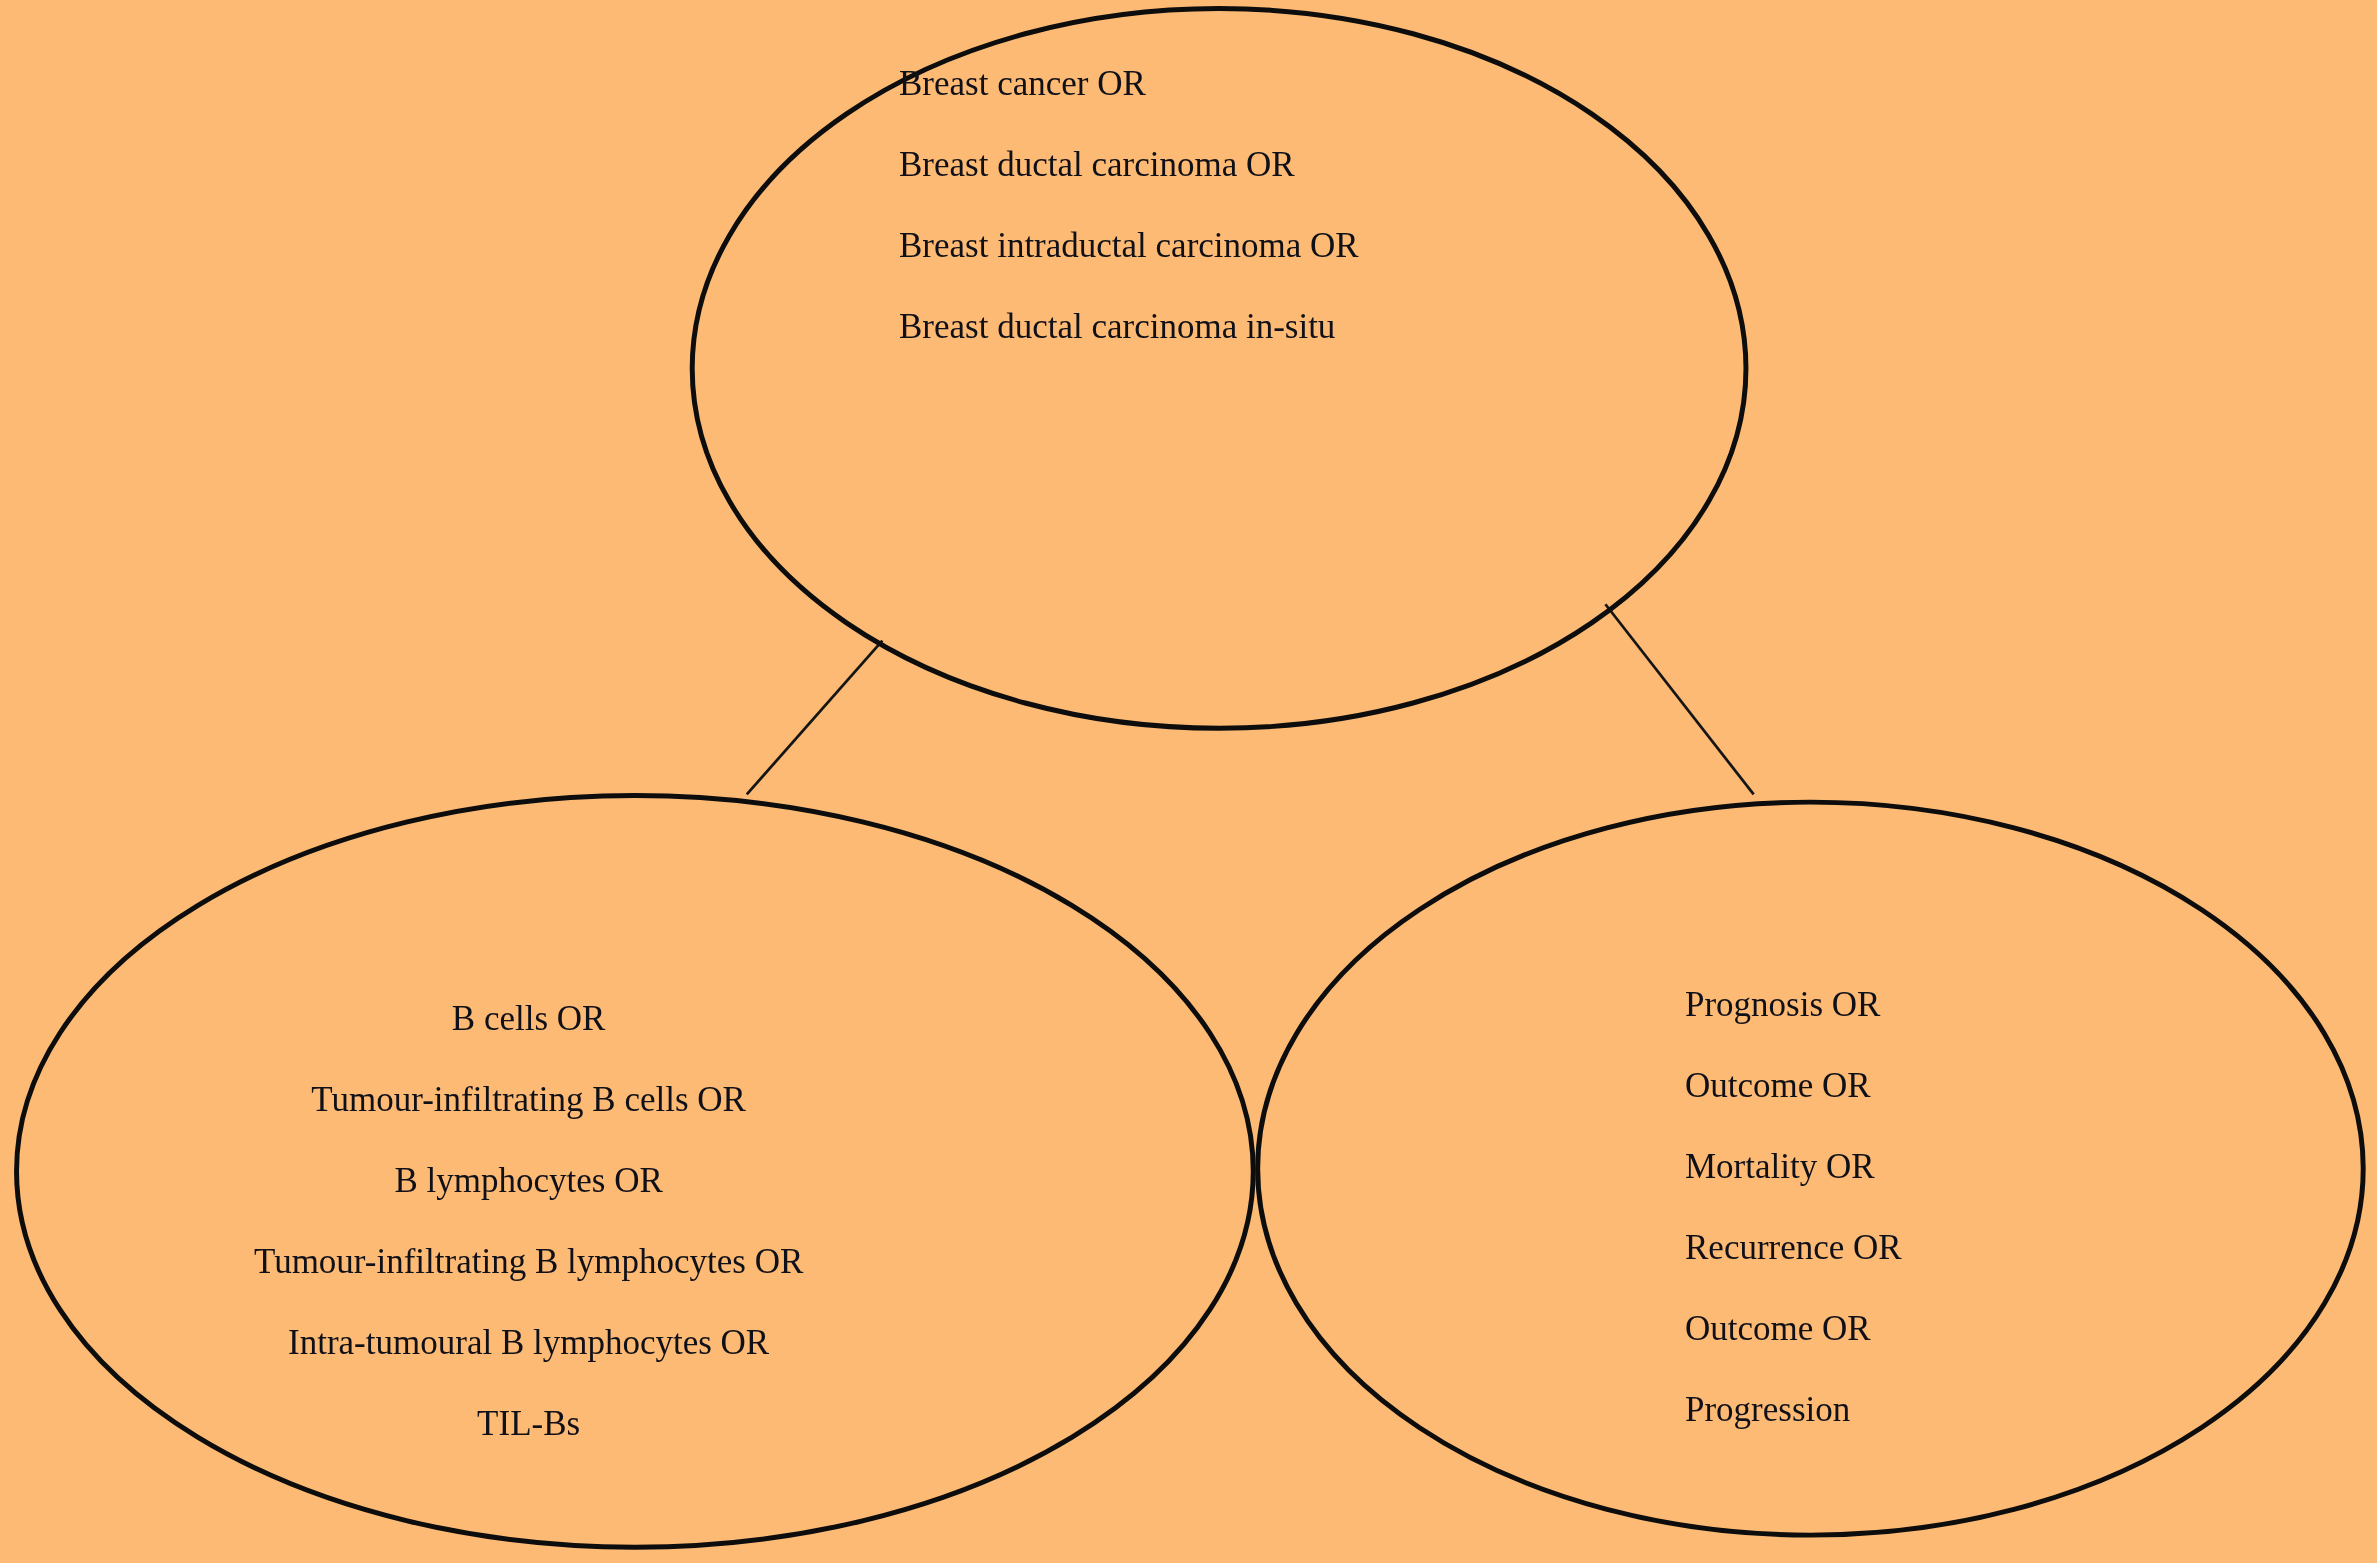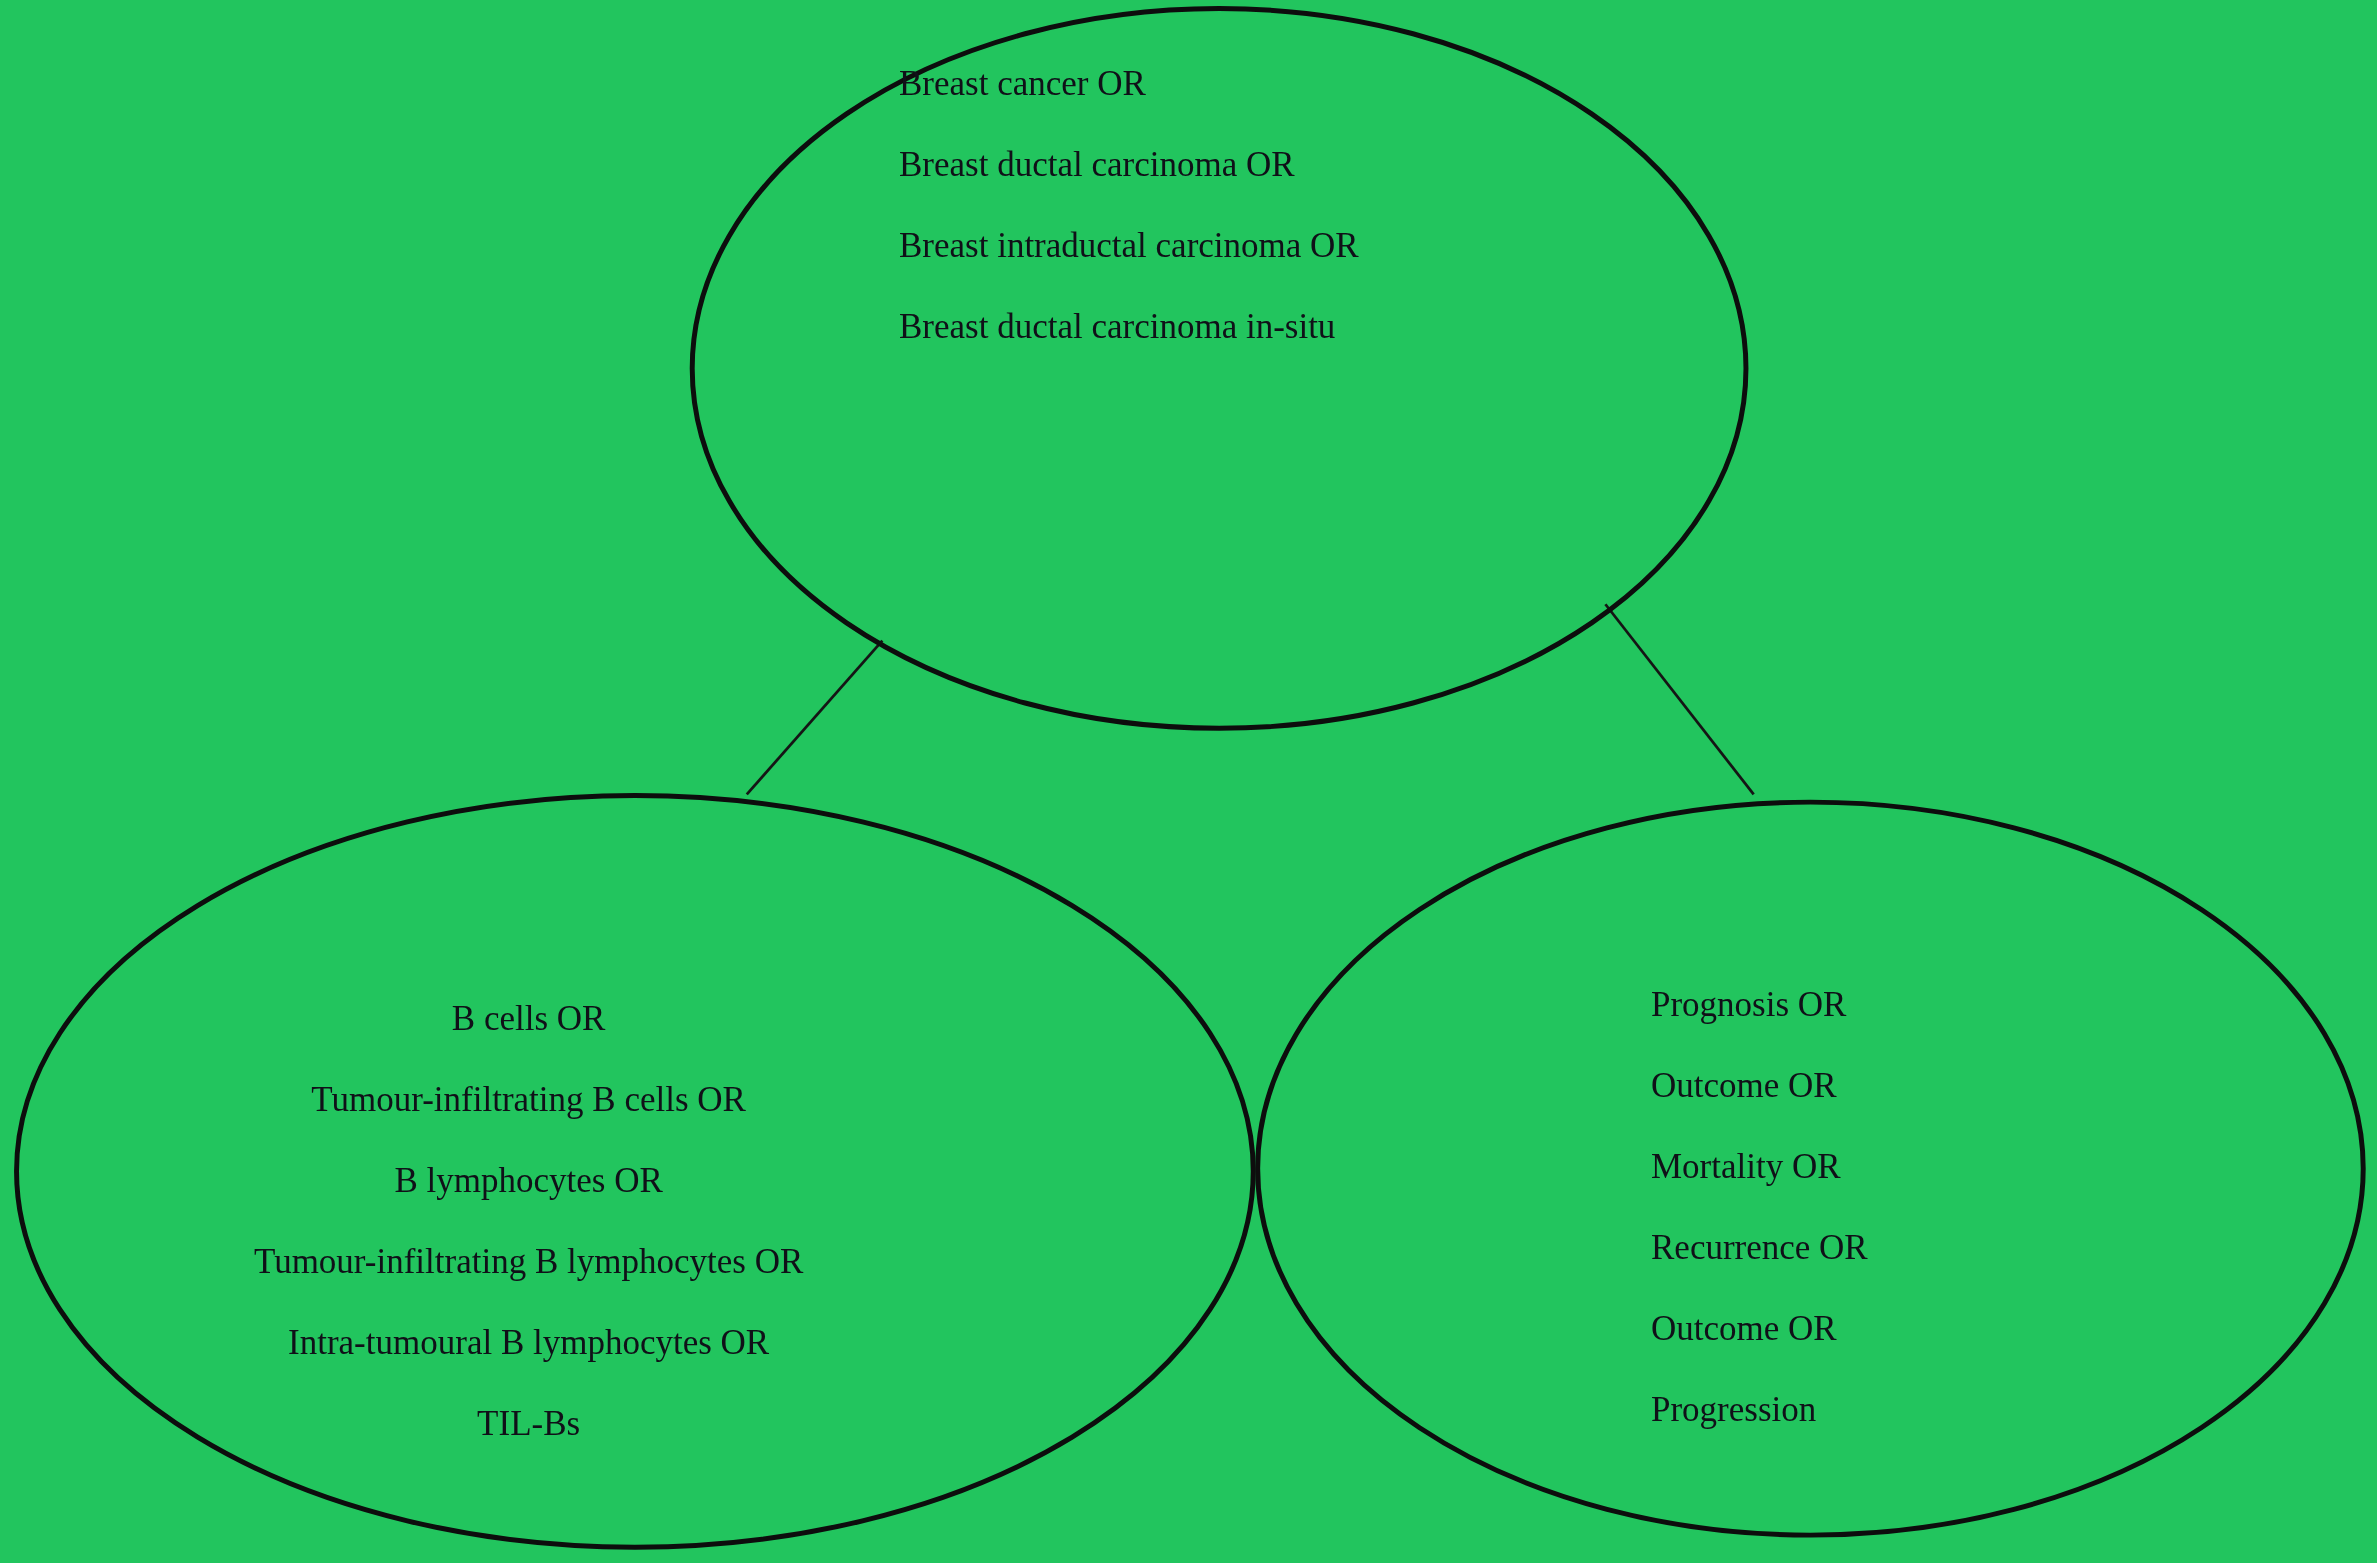--- a/index.html
+++ b/index.html
@@ -50,21 +50,21 @@
     display: block;
     white-space: nowrap;
   }
   #top-text   { left: 899px; top: 43px;  }
   #left-text  { left: 254px;  top: 978px; text-align: center; }
   #right-text { left: 1651px; top: 964px; }
 </style>
 </head>
 <body>
 
-<div id="canvas" style="background: #22c55e;">
+<div id="canvas" style="background: #fdba74;">
 
   <svg id="diagram-svg" viewBox="0 0 4313 2837" xmlns="http://www.w3.org/2000/svg">
 
     <line class="connector-line" id="conn-left" x1="1601" y1="1162" x2="1355" y2="1441"></line>
 
     <line class="connector-line" id="conn-right" x1="2913" y1="1096" x2="3182" y2="1441"></line>
 
     <ellipse class="ellipse-shape" id="ellipse-top" cx="2212" cy="668" rx="956" ry="653" stroke="#0d0d0d"></ellipse>
 
     <ellipse class="ellipse-shape" id="ellipse-left" cx="1152" cy="2125" rx="1122" ry="682" stroke="#0d0d0d"></ellipse>
@@ -81,21 +81,21 @@
 
   <div class="text-block" id="left-text" style="color: rgb(16, 16, 24);">
     <span class="text-line">B cells OR</span>
     <span class="text-line">Tumour-infiltrating B cells OR</span>
     <span class="text-line">B lymphocytes OR</span>
     <span class="text-line">Tumour-infiltrating B lymphocytes OR</span>
     <span class="text-line">Intra-tumoural B lymphocytes OR</span>
     <span class="text-line">TIL-Bs</span>
   </div>
 
-  <div class="text-block" id="right-text" style="color: rgb(16, 16, 24);">
+  <div class="text-block" id="right-text" style="color: rgb(16, 16, 24); margin-left: 34px;">
     <span class="text-line">Prognosis OR</span>
     <span class="text-line">Outcome OR</span>
     <span class="text-line">Mortality OR</span>
     <span class="text-line">Recurrence OR</span>
     <span class="text-line">Outcome OR</span>
     <span class="text-line">Progression</span>
   </div>
 
 </div>
 

